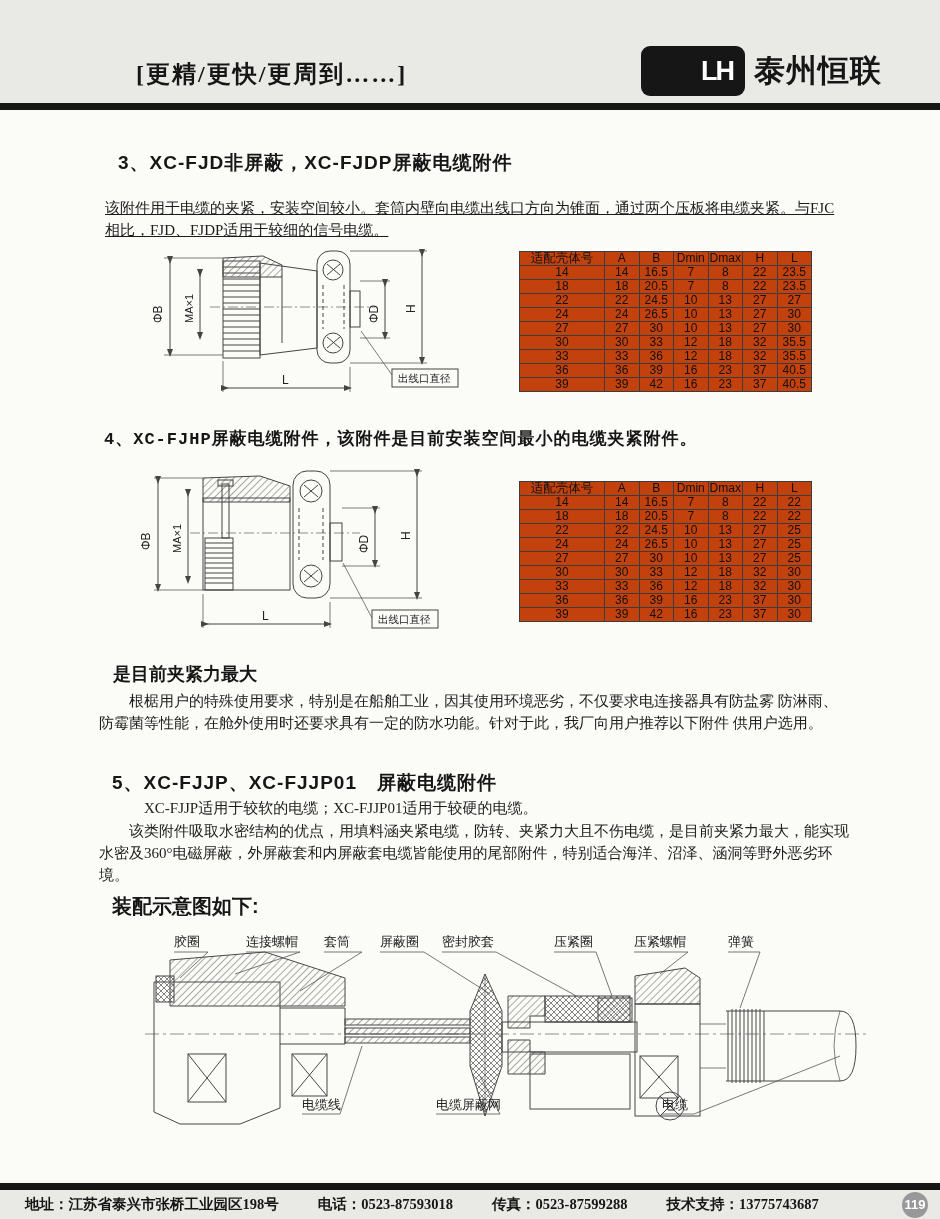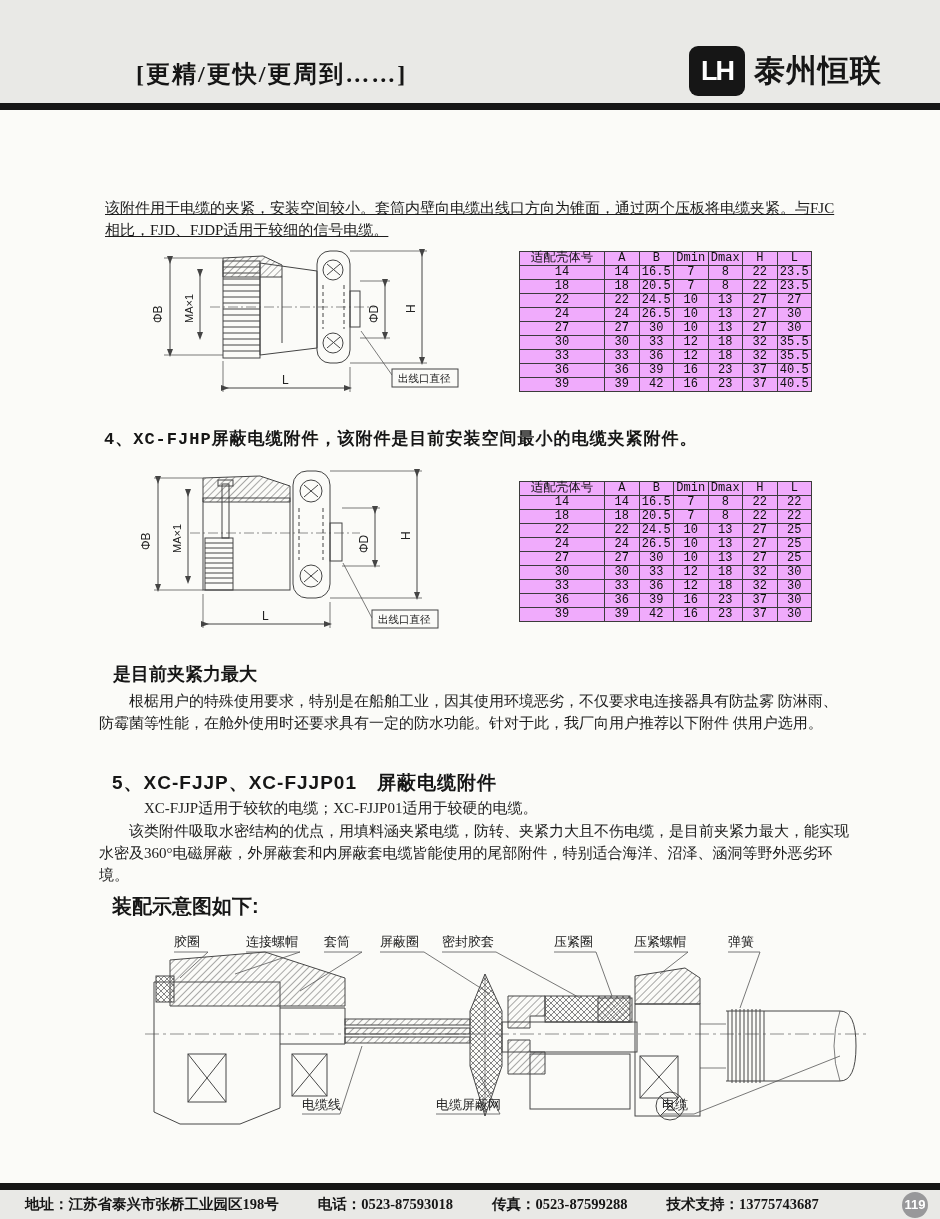--- a/index.html
+++ b/index.html
@@ -3,39 +3,39 @@
 <meta charset="utf-8">
 <style>
   html,body{margin:0;padding:0;background:#9a9a9a;}
   .page{position:relative;width:940px;height:1219px;margin:0 auto;background:#fbfbf8;
         font-family:"Liberation Serif",serif;color:#1c1c1c;overflow:hidden;}
   
   .header{position:absolute;top:0;left:0;width:940px;height:103px;background:#e9e9e6;}
   .slogan{position:absolute;left:88px;top:58px;font-size:24px;font-weight:600;letter-spacing:2px;color:#161616;margin-left:48px;}
   .logo{position:absolute;right:58px;top:46px;display:flex;align-items:center;gap:9px;}
   .logo-mark{width:56px;height:50px;background:#161616;border-radius:9px;display:flex;align-items:center;justify-content:center;
-             color:#fff;font-family:"Liberation Sans",sans-serif;font-weight:900;font-size:27px;letter-spacing:-2px;}
+             color:#fff;font-family:"Liberation Sans",sans-serif;font-weight:900;font-size:27px;letter-spacing:-2px;padding-left:48px;}
   .brand{font-family:"Liberation Sans",sans-serif;font-weight:900;font-size:31px;color:#161616;letter-spacing:1px;}
   .bar-top{position:absolute;top:103px;left:0;width:940px;height:7px;background:#161616;}
   .bar-bottom{position:absolute;top:1183px;left:0;width:940px;height:7px;background:#161616;}
   
   .h-sans{font-family:"Liberation Sans",sans-serif;font-weight:700;color:#161616;}
   .abs{position:absolute;}
   .s3-title{left:118px;top:150px;font-size:19px;letter-spacing:1px;}
   .s3-body{left:105px;top:197px;width:733px;font-size:15px;line-height:1.48;text-decoration:underline;}
   .s4-title{left:104px;top:427px;font-size:17px;letter-spacing:1px;font-family:Liberation Mono, monospace;}
   .sp-title{left:113px;top:662px;font-size:18px;}
   .sp-body{left:99px;top:691px;width:744px;font-size:15px;line-height:1.45;text-indent:2em;}
   .s5-title{left:112px;top:770px;font-size:19px;letter-spacing:1px;}
   .s5-p1{left:99px;top:799px;width:744px;font-size:15px;text-indent:3em;}
   .s5-p2{left:99px;top:821px;width:750px;font-size:15px;line-height:1.46;text-indent:2em;}
   .asm-title{left:112px;top:893px;font-size:20px;}
   
   table.spec{position:absolute;border-collapse:collapse;table-layout:fixed;width:293px;
-             font-family:Liberation Mono, monospace;font-size:12px;color:#111;background:#f0abfc;}
+             font-family:Liberation Sans, sans-serif;font-size:12px;color:#111;background:#c2410c;}
   table.spec th,table.spec td{border:1px solid #3c3c3c;text-align:center;padding:0 1px;height:13px;line-height:13px;font-weight:400;}
   table.spec th{font-size:12px;}
   table.spec th:first-child{width:82px;font-size:12.5px;}
   .t1{left:519px;top:251px;}
   .t2{left:519px;top:481px;}
   
   svg{overflow:visible;}
   svg text{font-family:"Liberation Sans",sans-serif;fill:#222;}
   .footer{position:absolute;top:1190px;left:0;width:940px;height:29px;background:#e9e9e6;
           display:flex;align-items:center;padding:0 12px 0 25px;box-sizing:border-box;gap:39px;
@@ -51,20 +51,21 @@
 
   <div class="header">
     <div class="slogan">[更精/更快/更周到……]</div>
     <div class="logo">
       <div class="logo-mark">LH</div>
       <div class="brand">泰州恒联</div>
     </div>
   </div>
   <div class="bar-top"></div>
 
+  <div class="abs h-sans s3-title">3、XC-FJD非屏蔽，XC-FJDP屏蔽电缆附件</div>
   <div class="abs s3-body">该附件用于电缆的夹紧，安装空间较小。套筒内壁向电缆出线口方向为锥面，通过两个压板将电缆夹紧。与FJC相比，FJD、FJDP适用于较细的信号电缆。</div>
 
   <svg class="abs" style="left:130px;top:243px;" width="390" height="165" viewBox="0 0 390 165">
     <defs>
       <pattern id="d1h" width="5" height="5" patternUnits="userSpaceOnUse" patternTransform="rotate(45)">
         <line x1="0" y1="0" x2="0" y2="5" stroke="#555" stroke-width="1"></line>
       </pattern>
       <marker id="ar1" markerWidth="8" markerHeight="8" refX="4" refY="4" orient="auto">
         <path d="M0,1 L8,4 L0,7 z" fill="#444"></path>
       </marker>

